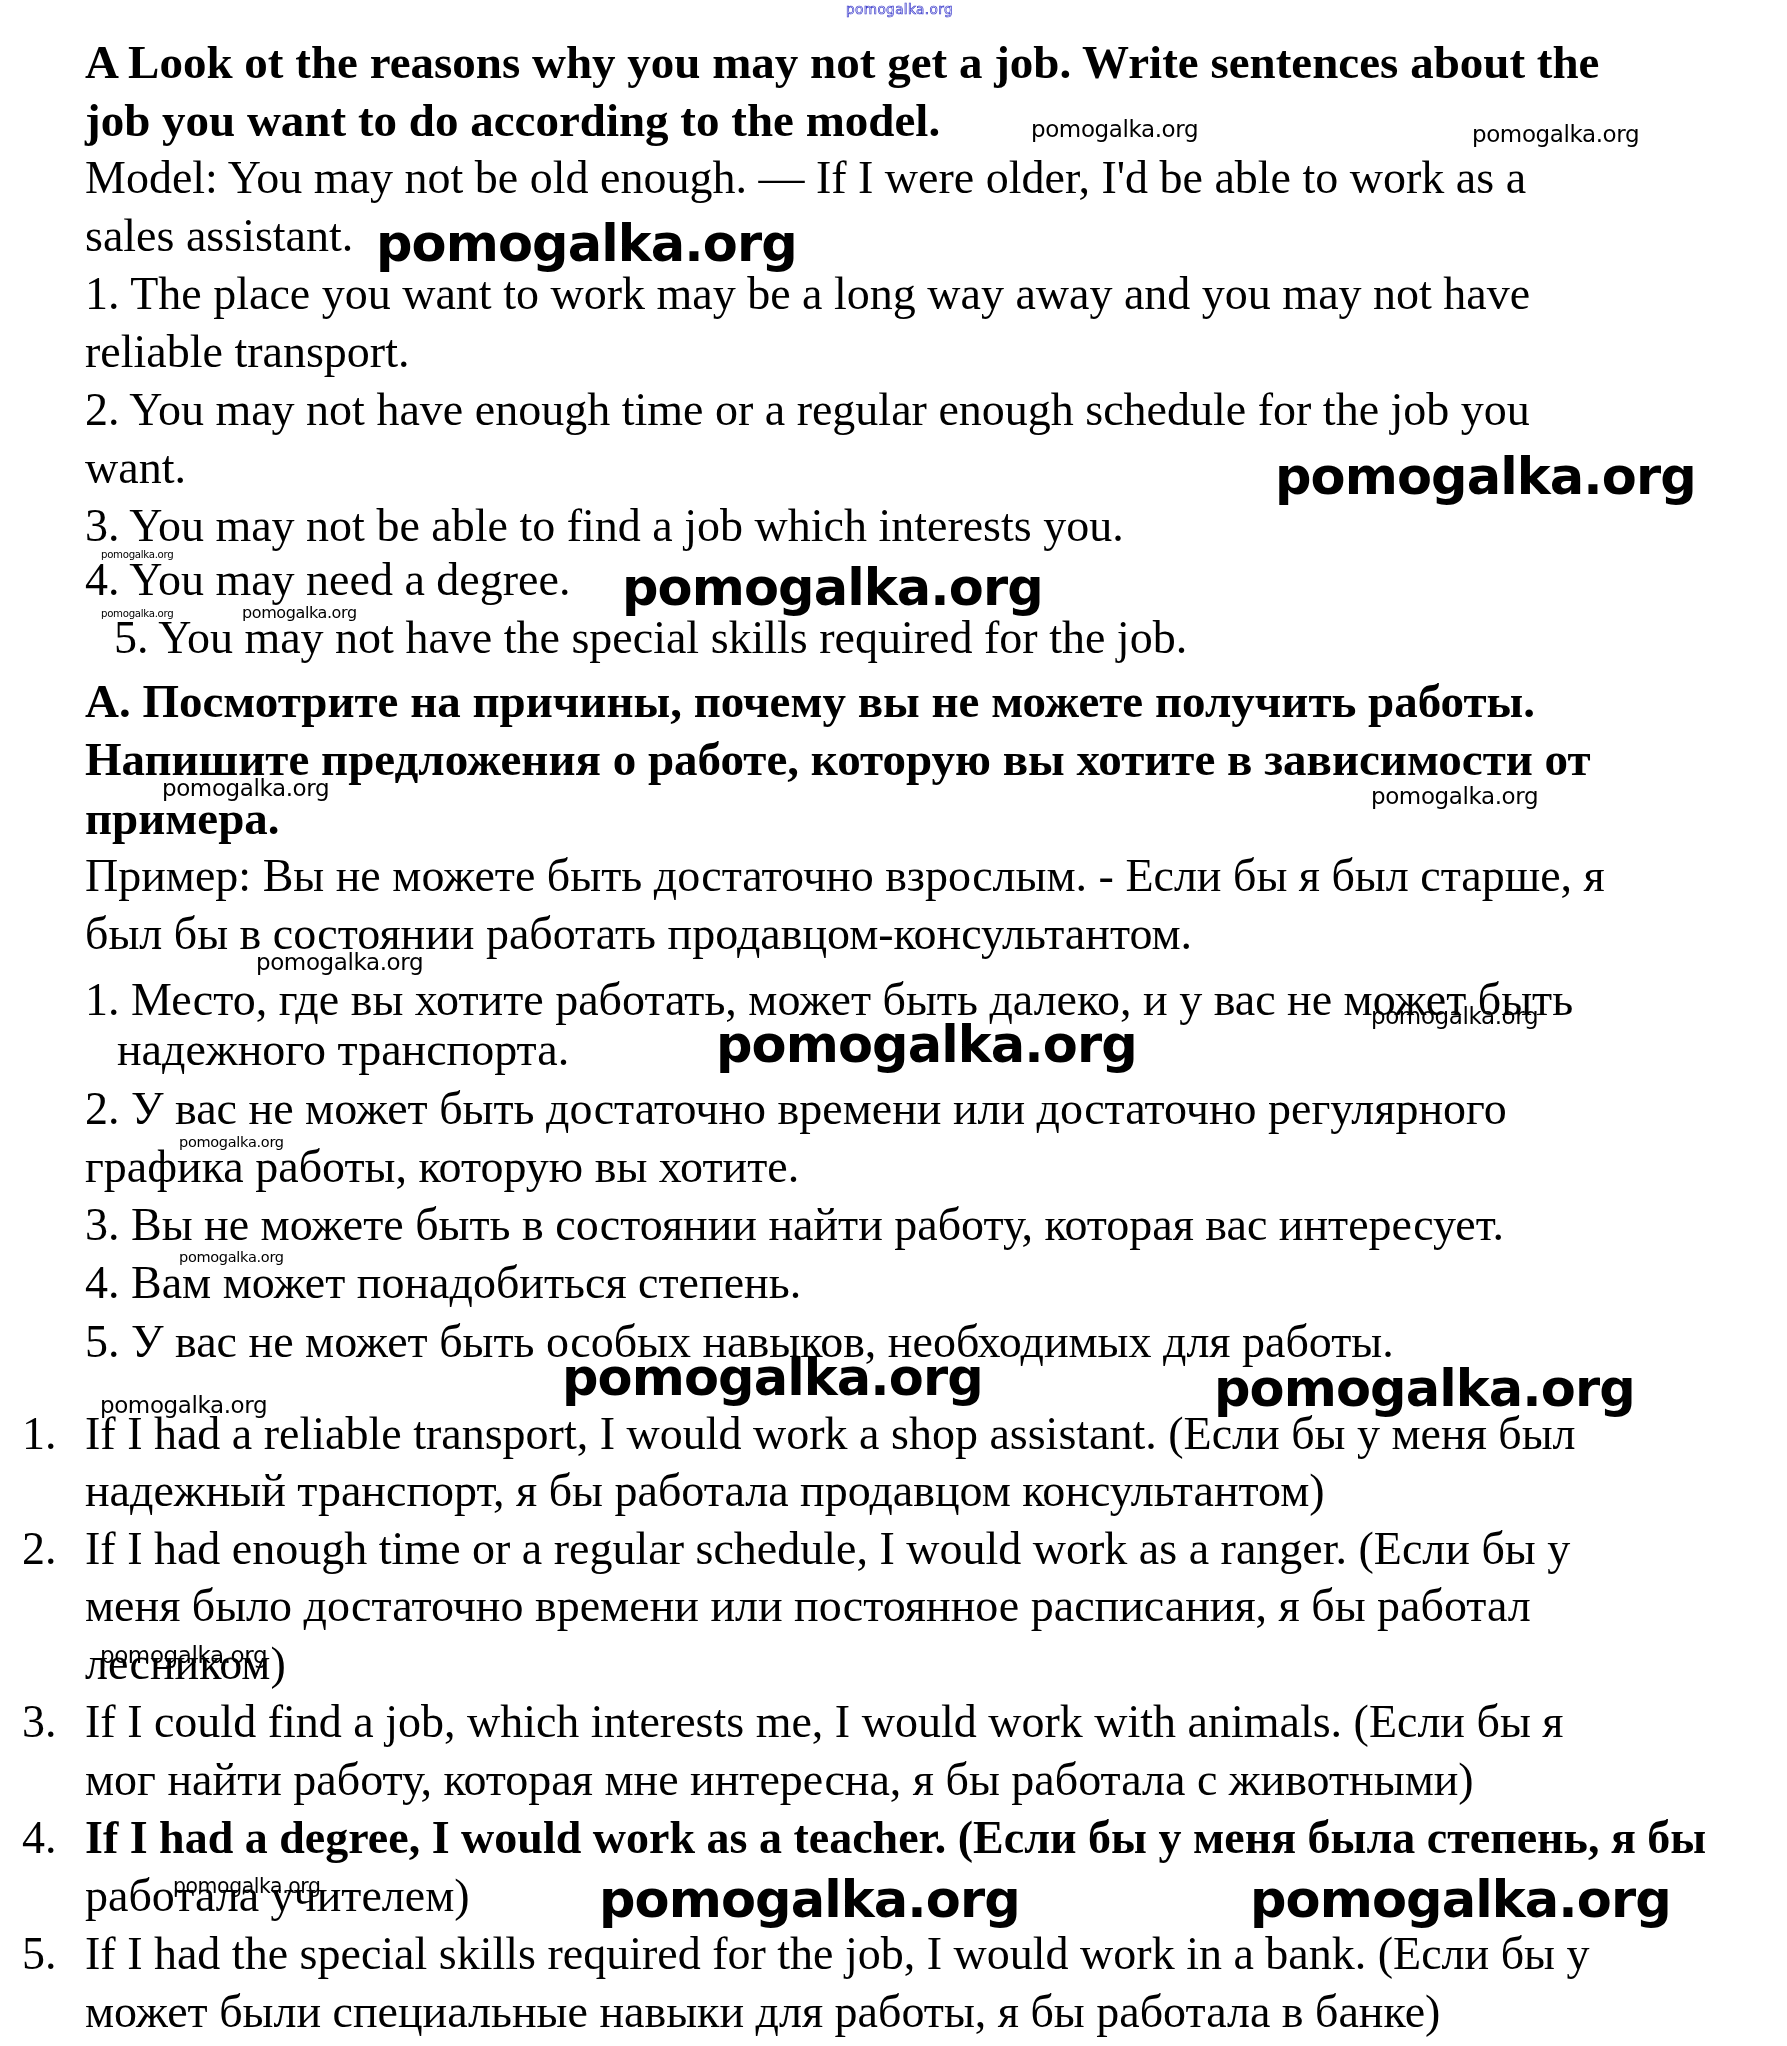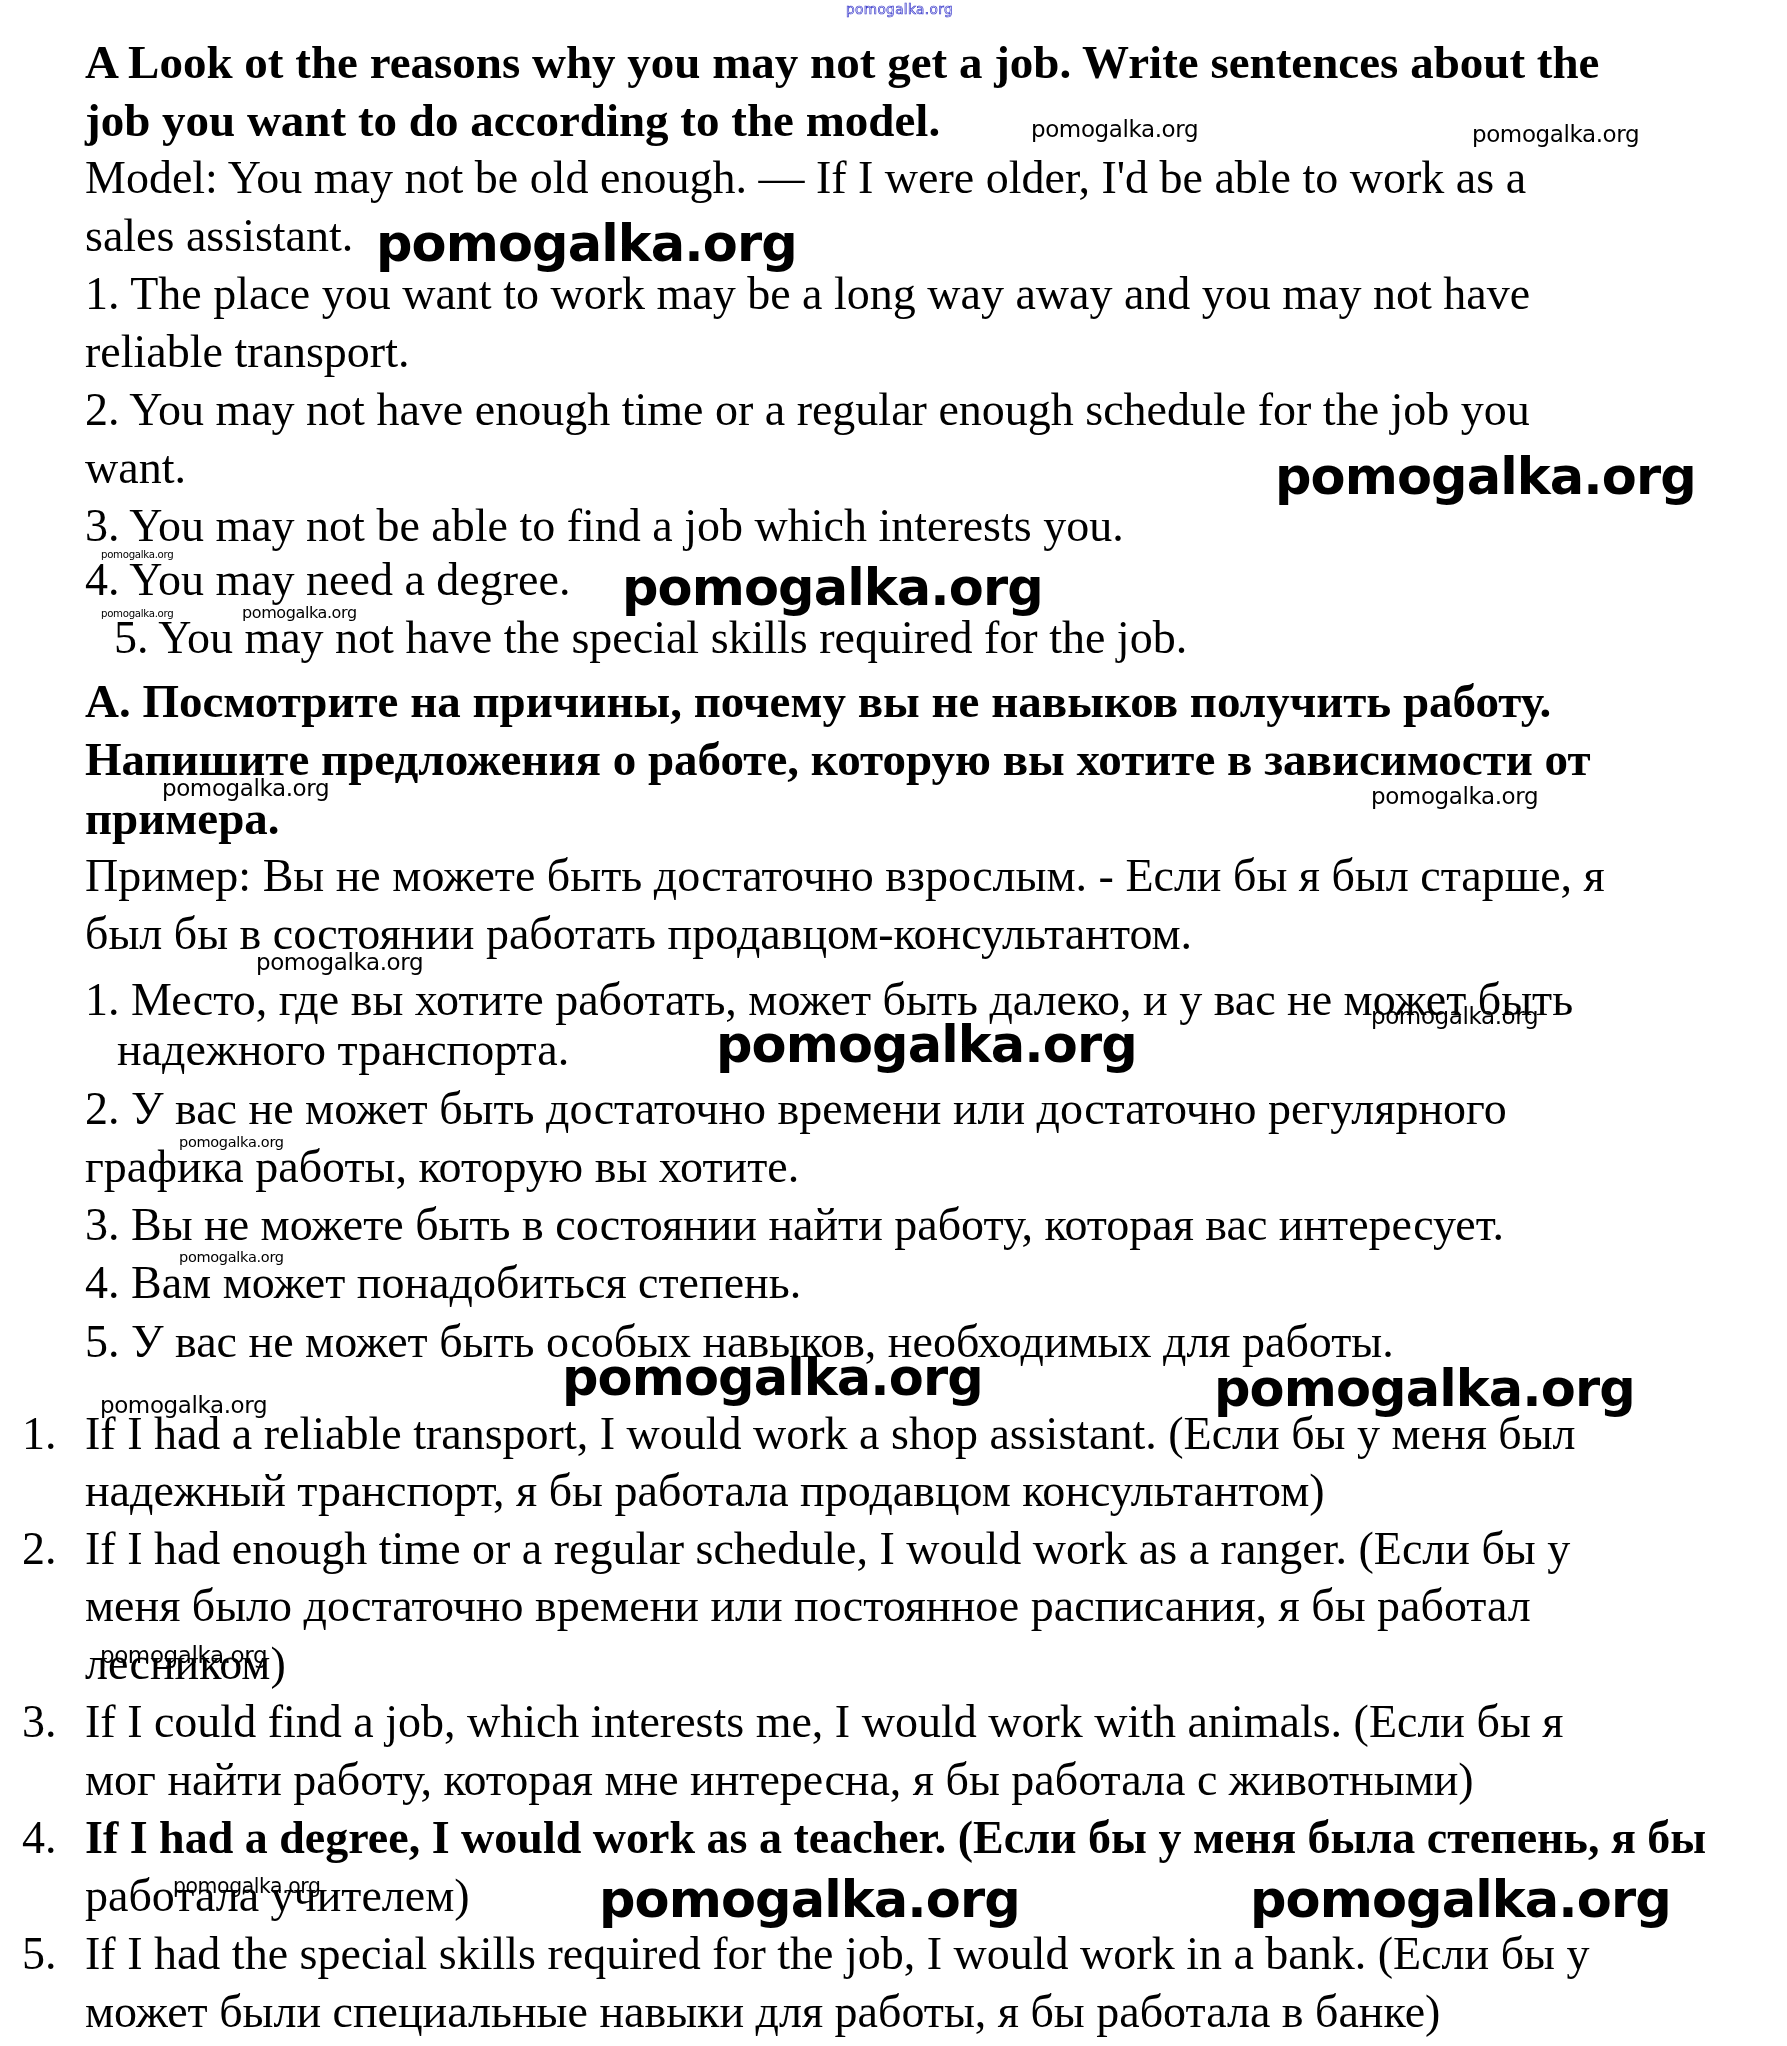--- a/index.html
+++ b/index.html
@@ -37,21 +37,21 @@
     <div class="ln" style="top:271px;">1. The place you want to work may be a long way away and you may not have</div>
     <div class="ln" style="top:329px;">reliable transport.</div>
     <div class="ln" style="top:387px;">2. You may not have enough time or a regular enough schedule for the job you</div>
     <div class="ln" style="top:445px;">want.</div>
     <div class="ln" style="top:503px;">3. You may not be able to find a job which interests you.</div>
     <div class="ln" style="top:557px;">4. You may need a degree.</div>
     <div class="ln" style="top:615px;margin-left:29px;">5. You may not have the special skills required for the job.</div>
   </div>
 
   <div>
-    <div class="ln bold" style="top:678px;">А. Посмотрите на причины, почему вы не навыков получить работу.</div>
+    <div class="ln bold" style="top:678px;">А. Посмотрите на причины, почему вы не можете получить работы.</div>
     <div class="ln bold" style="top:736px;">Напишите предложения о работе, которую вы хотите в зависимости от</div>
     <div class="ln bold" style="top:795px;">примера.</div>
     <div class="ln" style="top:853px;">Пример: Вы не можете быть достаточно взрослым. - Если бы я был старше, я</div>
     <div class="ln" style="top:911px;">был бы в состоянии работать продавцом-консультантом.</div>
     <div class="ln" style="top:969px;margin-top:8px;">1. Место, где вы хотите работать, может быть далеко, и у вас не может быть</div>
     <div class="ln" style="top:1027px;margin-left:32px;">надежного транспорта.</div>
     <div class="ln" style="top:1086px;">2. У вас не может быть достаточно времени или достаточно регулярного</div>
     <div class="ln" style="top:1144px;">графика работы, которую вы хотите.</div>
     <div class="ln" style="top:1202px;">3. Вы не можете быть в состоянии найти работу, которая вас интересует.</div>
     <div class="ln" style="top:1260px;">4. Вам может понадобиться степень.</div>

